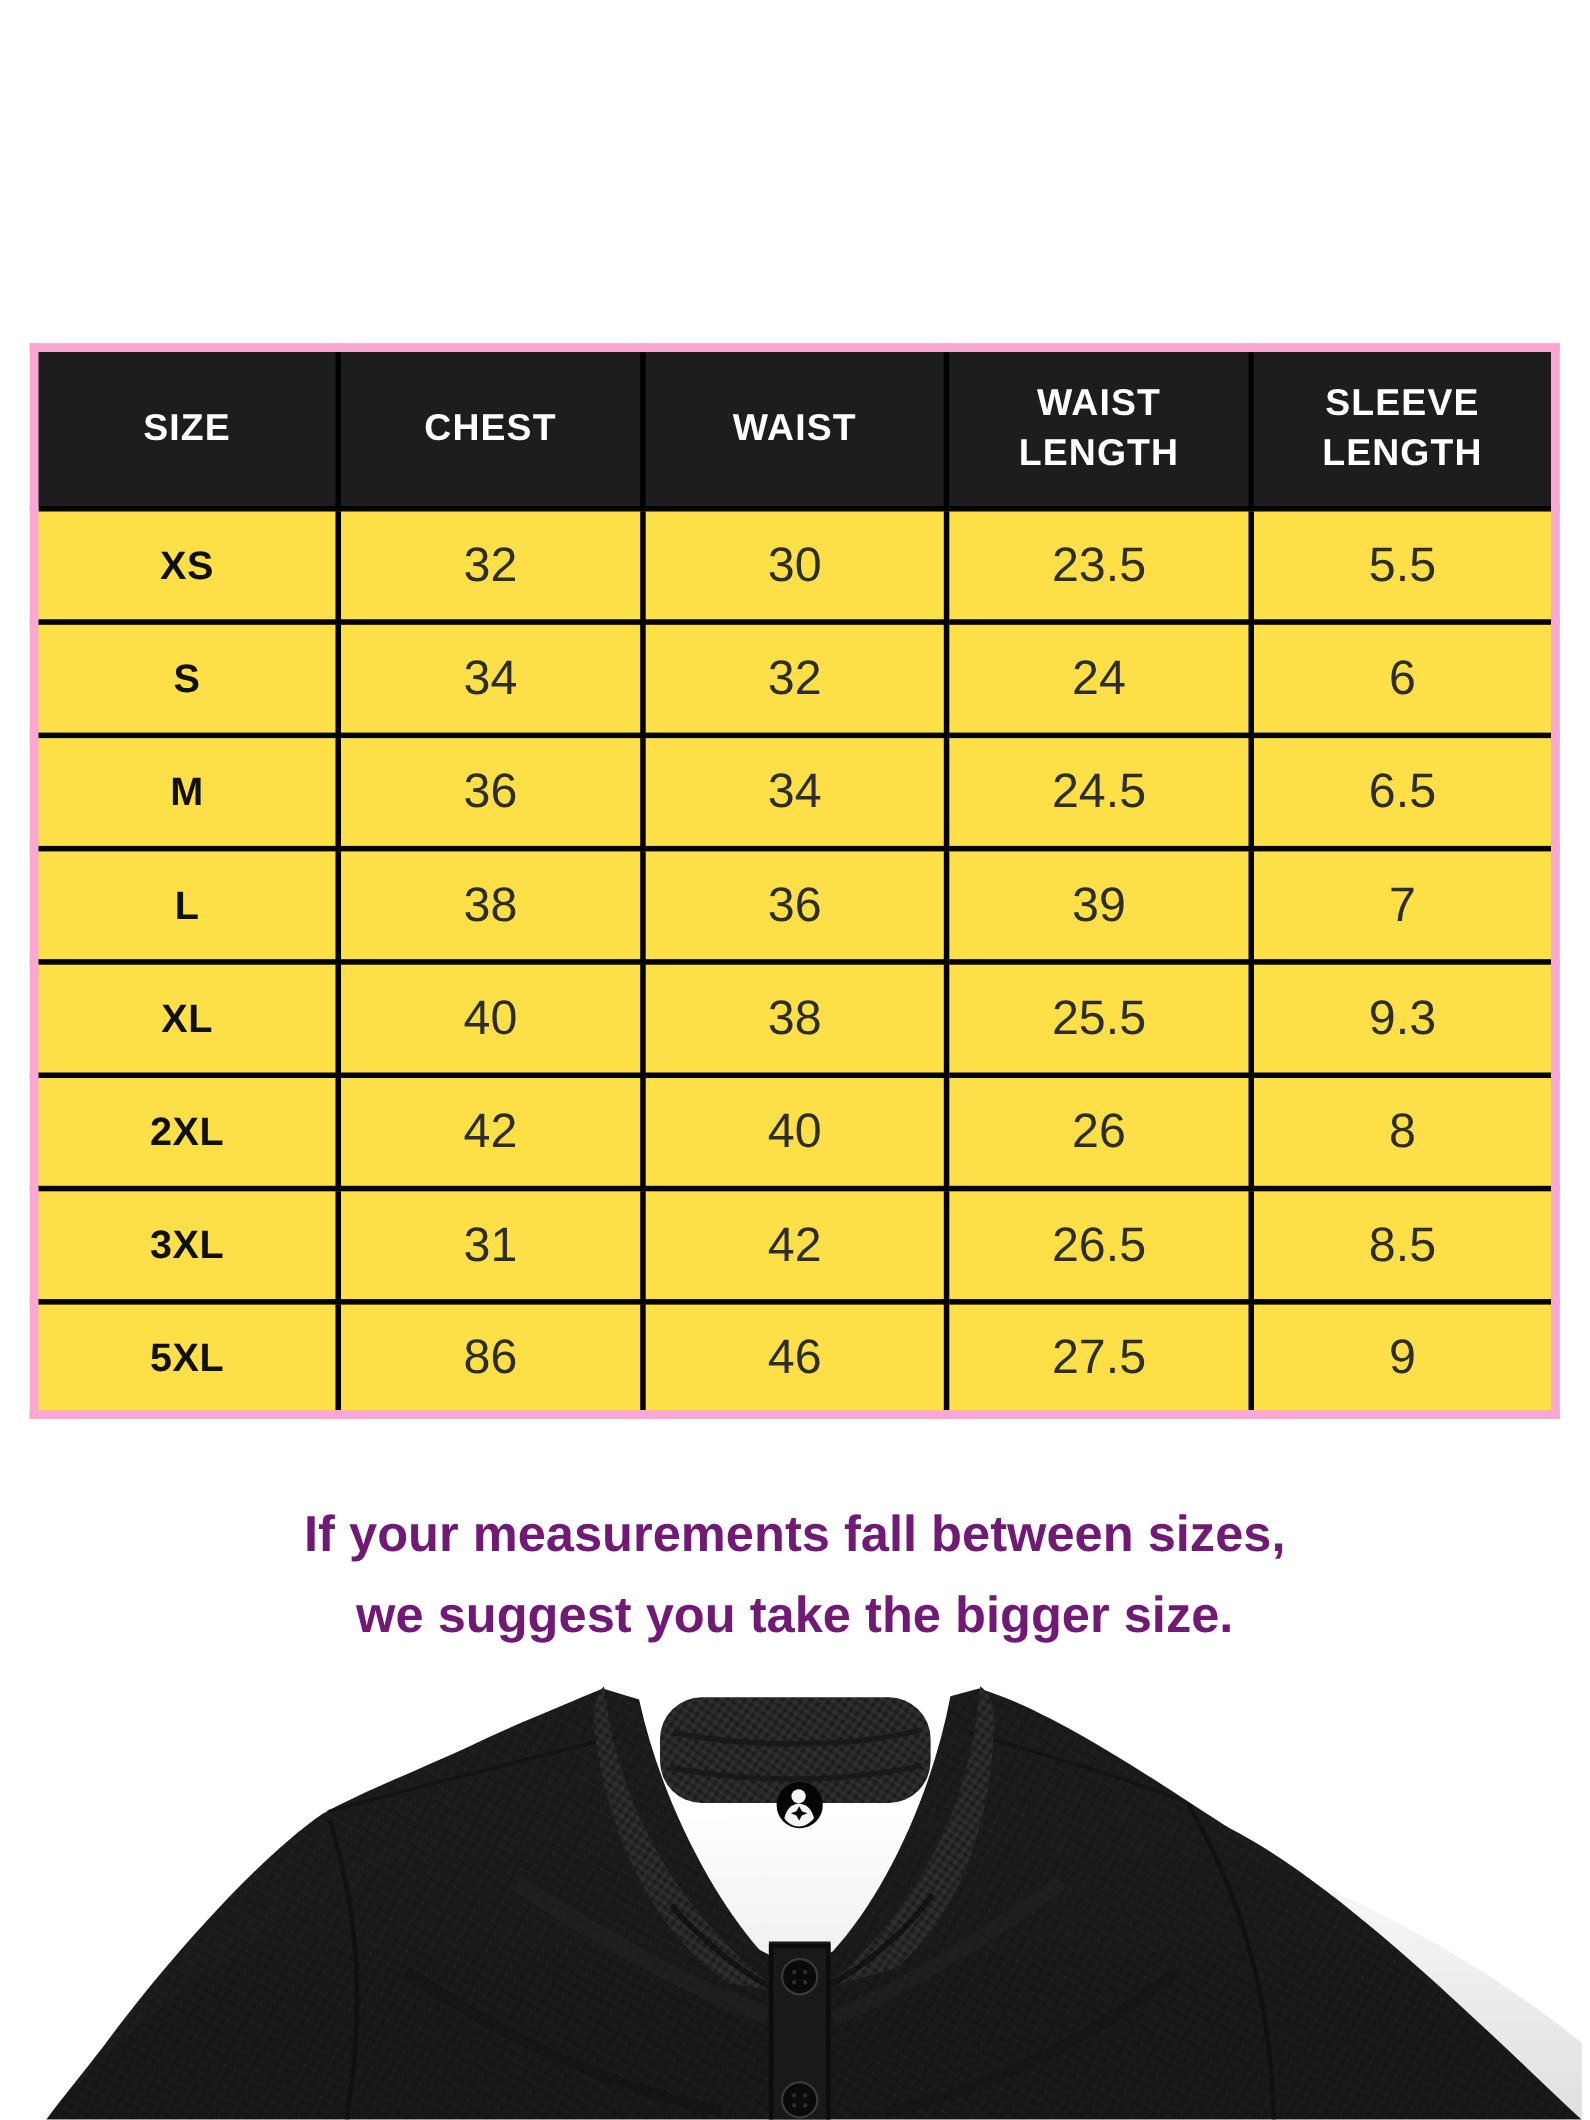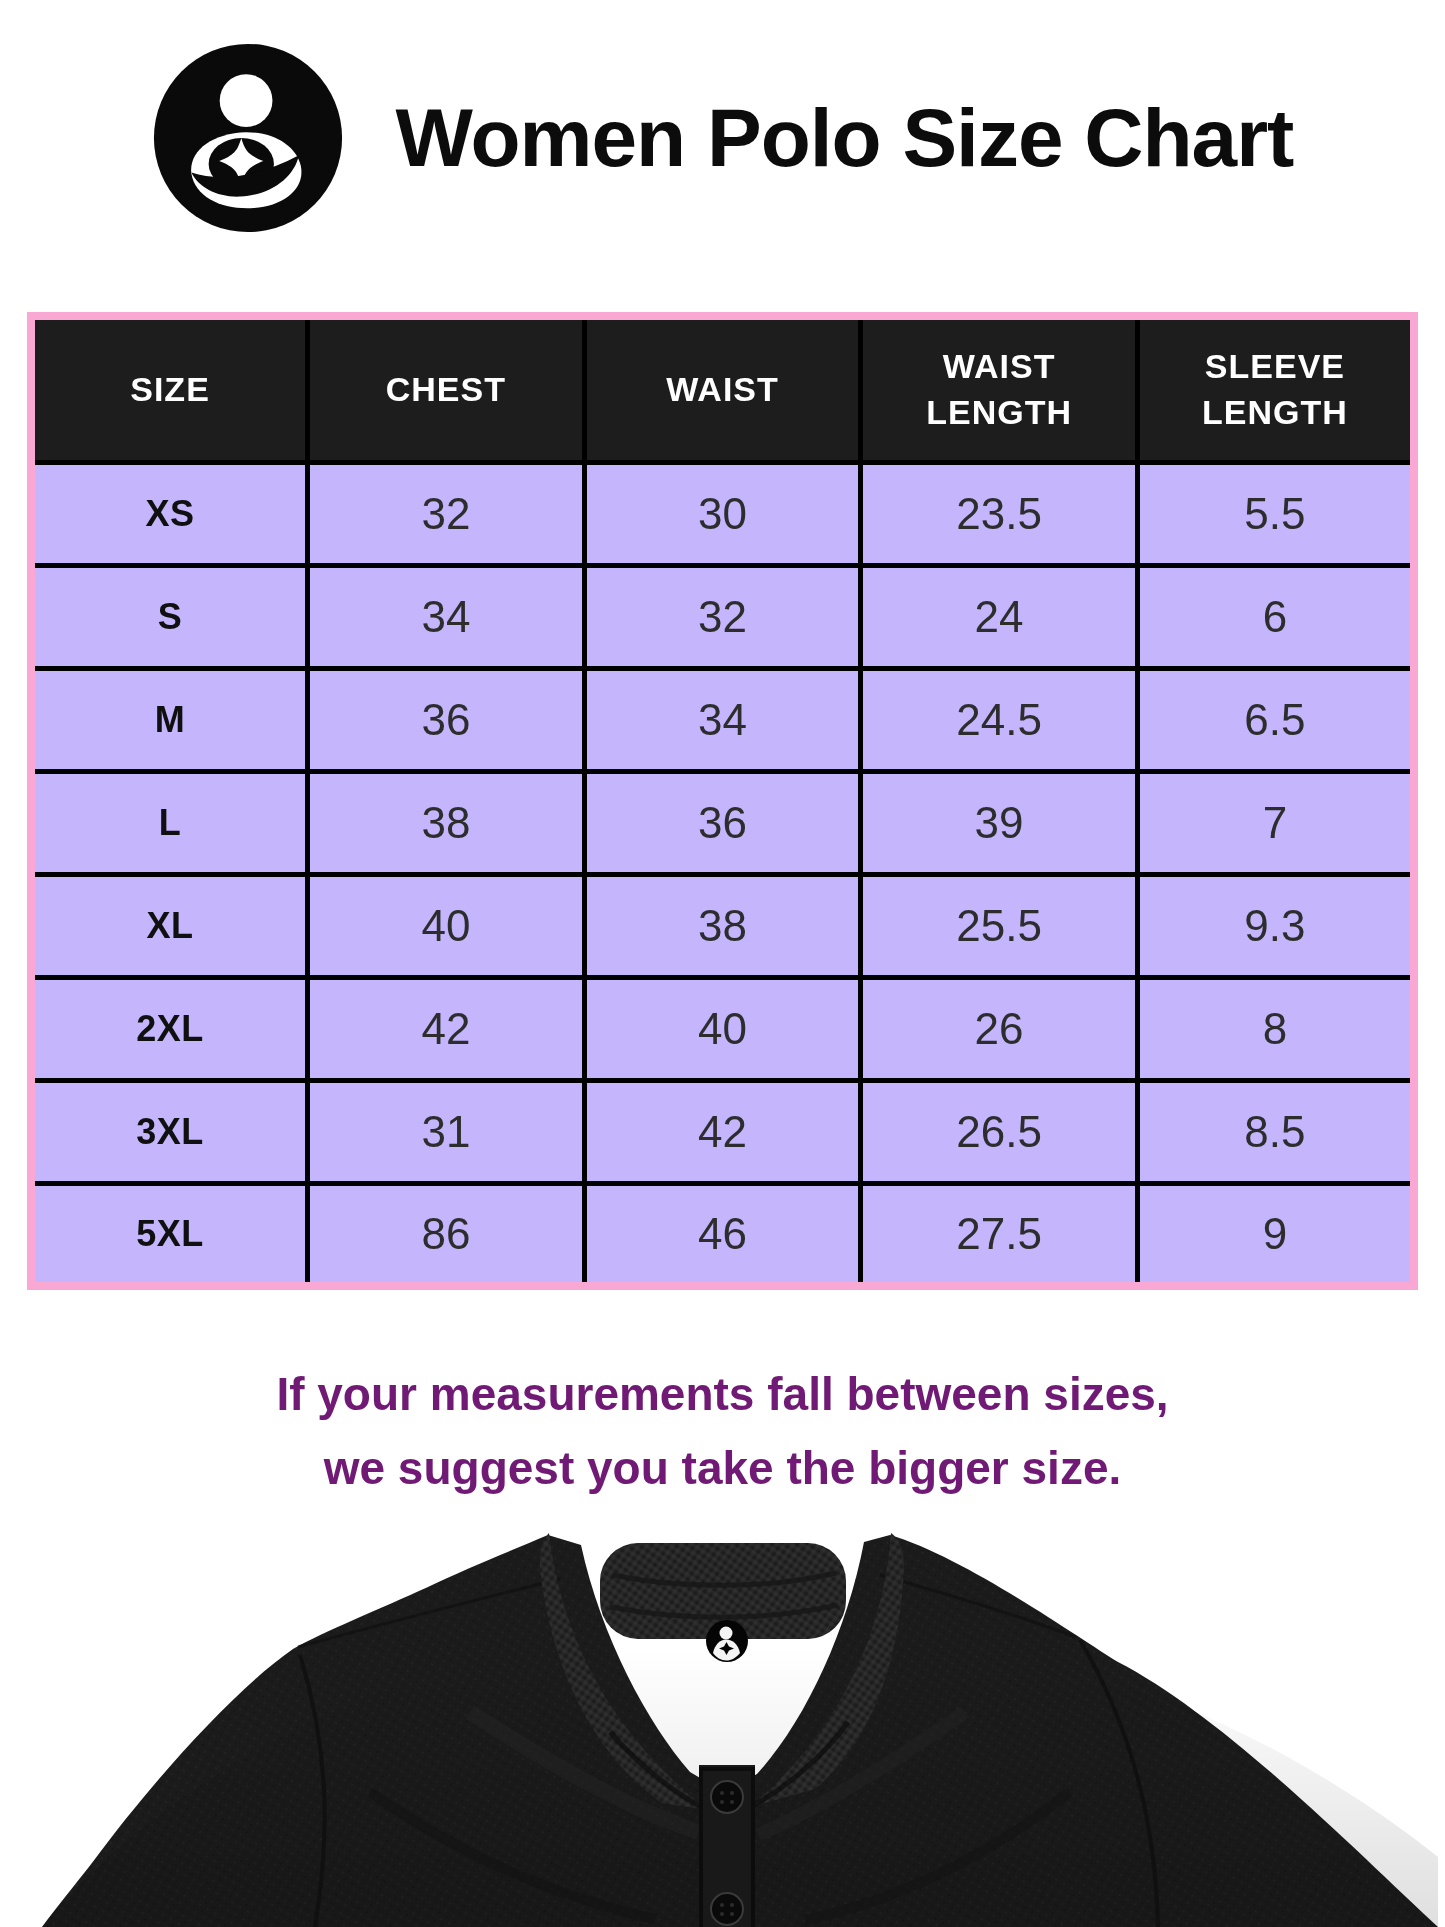--- a/index.html
+++ b/index.html
@@ -28,21 +28,21 @@
   
   table.size-table {
     position: absolute; top: 312px; left: 27px;
     width: 1391px;
     border-collapse: collapse; table-layout: fixed;
     border: 8px solid #f9a8d4;
   }
   .size-table th, .size-table td {
     border: 5px solid #000;
     text-align: center; vertical-align: middle;
-    background: #c4b5fd;
+    background: #fde047;
     padding: 0 30px;
   }
   .size-table thead tr { height: 146px; }
   .size-table thead th {
     background: #1d1d1d; color: #ffffff;
     font-size: 34px; font-weight: 700; letter-spacing: 1px;
     line-height: 1.35;
   }
   .size-table tbody tr { height: 103px; }
   .size-table tbody th {
@@ -65,36 +65,20 @@
     position: absolute; top: 1527px; left: 0;
     width: 1445px; height: 400px;
   }
   .polo-figure svg { display: block; width: 100%; height: 100%; }
 </style>
 </head>
 <body>
 
 <div class="page">
 
-  <header class="brand-header">
-    <div class="logo-wrap">
-      <svg viewBox="0 0 200 200" xmlns="http://www.w3.org/2000/svg" aria-hidden="true">
-        <circle cx="100" cy="100" r="98" fill="#0a0a0a"></circle>
-        <circle cx="98" cy="61" r="27.5" fill="#ffffff"></circle>
-        <path d="M 98 94 C 127 94, 150 108, 155 129 C 160 153, 137 171, 106 173
-                 C 73 175, 45 162, 41 137 C 38 114, 62 95, 98 94 Z" fill="#ffffff"></path>
-        <ellipse cx="93" cy="127" rx="34" ry="27" fill="#0a0a0a"></ellipse>
-        <path d="M 93 100 C 97 114, 101 118, 116 124 C 101 130, 97 134, 93 149
-                 C 89 134, 85 130, 70 124 C 85 118, 89 114, 93 100 Z" fill="#ffffff"></path>
-        <path d="M 41 136 C 72 146, 112 140, 153 118 C 148 142, 122 160, 92 161
-                 C 68 162, 49 152, 41 136 Z" fill="#0a0a0a"></path>
-      </svg>
-    </div>
-    <h1 class="page-title">Women Polo Size Chart</h1>
-  </header>
 
   <table class="size-table">
     <thead>
       <tr>
         <th>SIZE</th>
         <th>CHEST</th>
         <th>WAIST</th>
         <th>WAIST LENGTH</th>
         <th>SLEEVE LENGTH</th>
       </tr>

